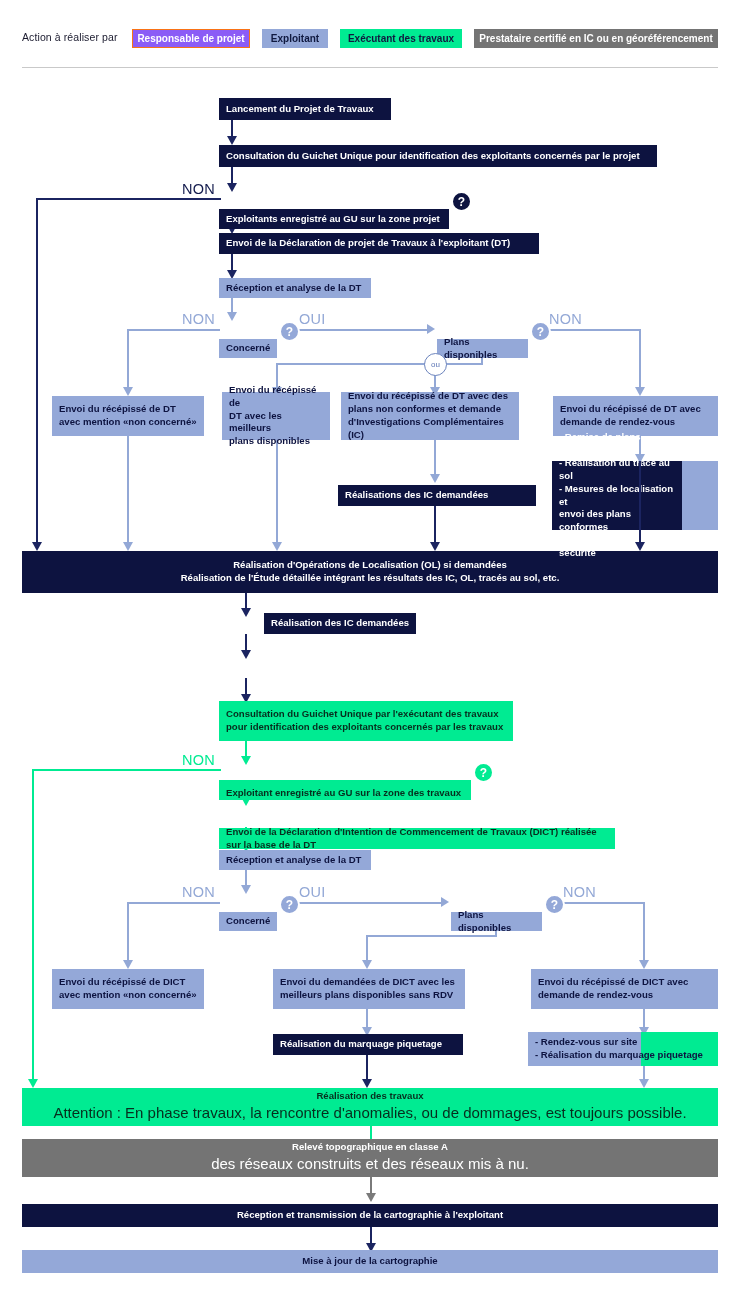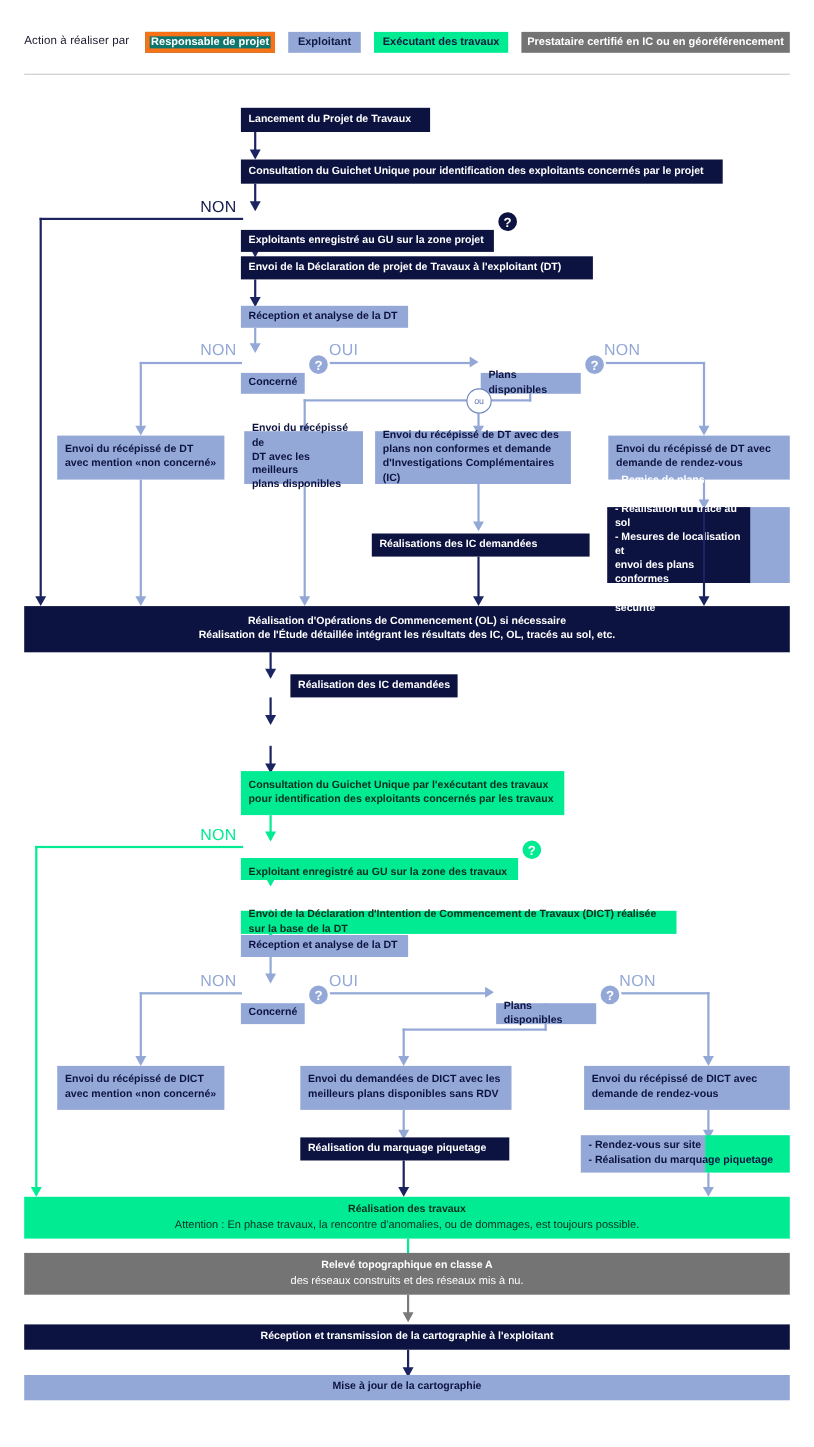--- a/index.html
+++ b/index.html
@@ -24,21 +24,21 @@
     position:absolute;left:22px;top:31px;
     font-size:10.5px;color:#1a1a2e;letter-spacing:.1px;
     white-space:nowrap;
   }
   .legend-chip{
     position:absolute;top:29px;height:19px;
     display:flex;align-items:center;justify-content:center;
     font-size:10px;font-weight:bold;white-space:nowrap;
     box-sizing:border-box;padding:0 6px;
   }
-  .chip-navy{background:#0f766e;color:#ffffff;border:4px solid #f97316;}
+  .chip-navy{background:#8b5cf6;color:#ffffff;border:1px solid #f97316;}
   .chip-blue{background:#94a8d8;color:#10193f;}
   .chip-green{background:#00eb92;color:#10193f;}
   .chip-gray{background:#747474;color:#ffffff;}
   .legend-rule{
     position:absolute;left:22px;top:67px;width:696px;height:1px;
     background:#c9c9c9;
   }
 
   
   .node{
@@ -53,21 +53,21 @@
     z-index:5;
   }
   .node .ln{display:block;}
   .navy{background:#0d1340;color:#ffffff;}
   .blue{background:#94a8d8;color:#0d1340;}
   .green{background:#00eb92;color:#062e1e;}
   .gray{background:#747474;color:#ffffff;}
 
   .pad-l{padding-left:7px;padding-right:6px;text-align:left;}
   .center{text-align:center;align-items:center;}
-  .sub{font-weight:normal;font-size:10px;}
+  .sub{font-weight:normal;font-size:15px;}
 
   
   .decision{z-index:7;margin-top:19px;}
   .qmark{
     position:absolute;
     width:17px;height:17px;border-radius:50%;
     display:flex;align-items:center;justify-content:center;
     font-size:12px;font-weight:bold;line-height:1;
     z-index:9;
   }
@@ -249,21 +249,21 @@
     <span class="ln">- Réalisation du tracé au sol</span>
     <span class="ln">- Mesures de localisation et</span>
     <span class="ln">envoi des plans conformes</span>
     <span class="ln">- Recommandations de sécurité</span>
   </div>
 
   <div class="seg v-navy" style="left:639px;top:461px;height:85px;z-index:7;"></div>
   <div class="arrow a-down ad-navy" style="left:634.5px;top:542px;z-index:8;"></div>
 
   <div class="node navy center" style="left:22px;top:551px;width:696px;height:42px;">
-    <span class="ln">Réalisation d'Opérations de Commencement (OL) si nécessaire</span>
+    <span class="ln">Réalisation d'Opérations de Localisation (OL) si demandées</span>
     <span class="ln">Réalisation de l'Étude détaillée intégrant les résultats des IC, OL, tracés au sol, etc.</span>
   </div>
   <div class="seg v-navy" style="left:245px;top:593px;height:22px;"></div>
   <div class="arrow a-down ad-navy" style="left:240.5px;top:608px;"></div>
 
   <div class="node navy pad-l" style="left:219px;top:613px;width:152px;height:21px;margin-left:45px;">
     <span class="ln">Réalisation des IC demandées</span>
   </div>
   <div class="seg v-navy" style="left:245px;top:634px;height:23px;"></div>
   <div class="arrow a-down ad-navy" style="left:240.5px;top:650px;"></div>

